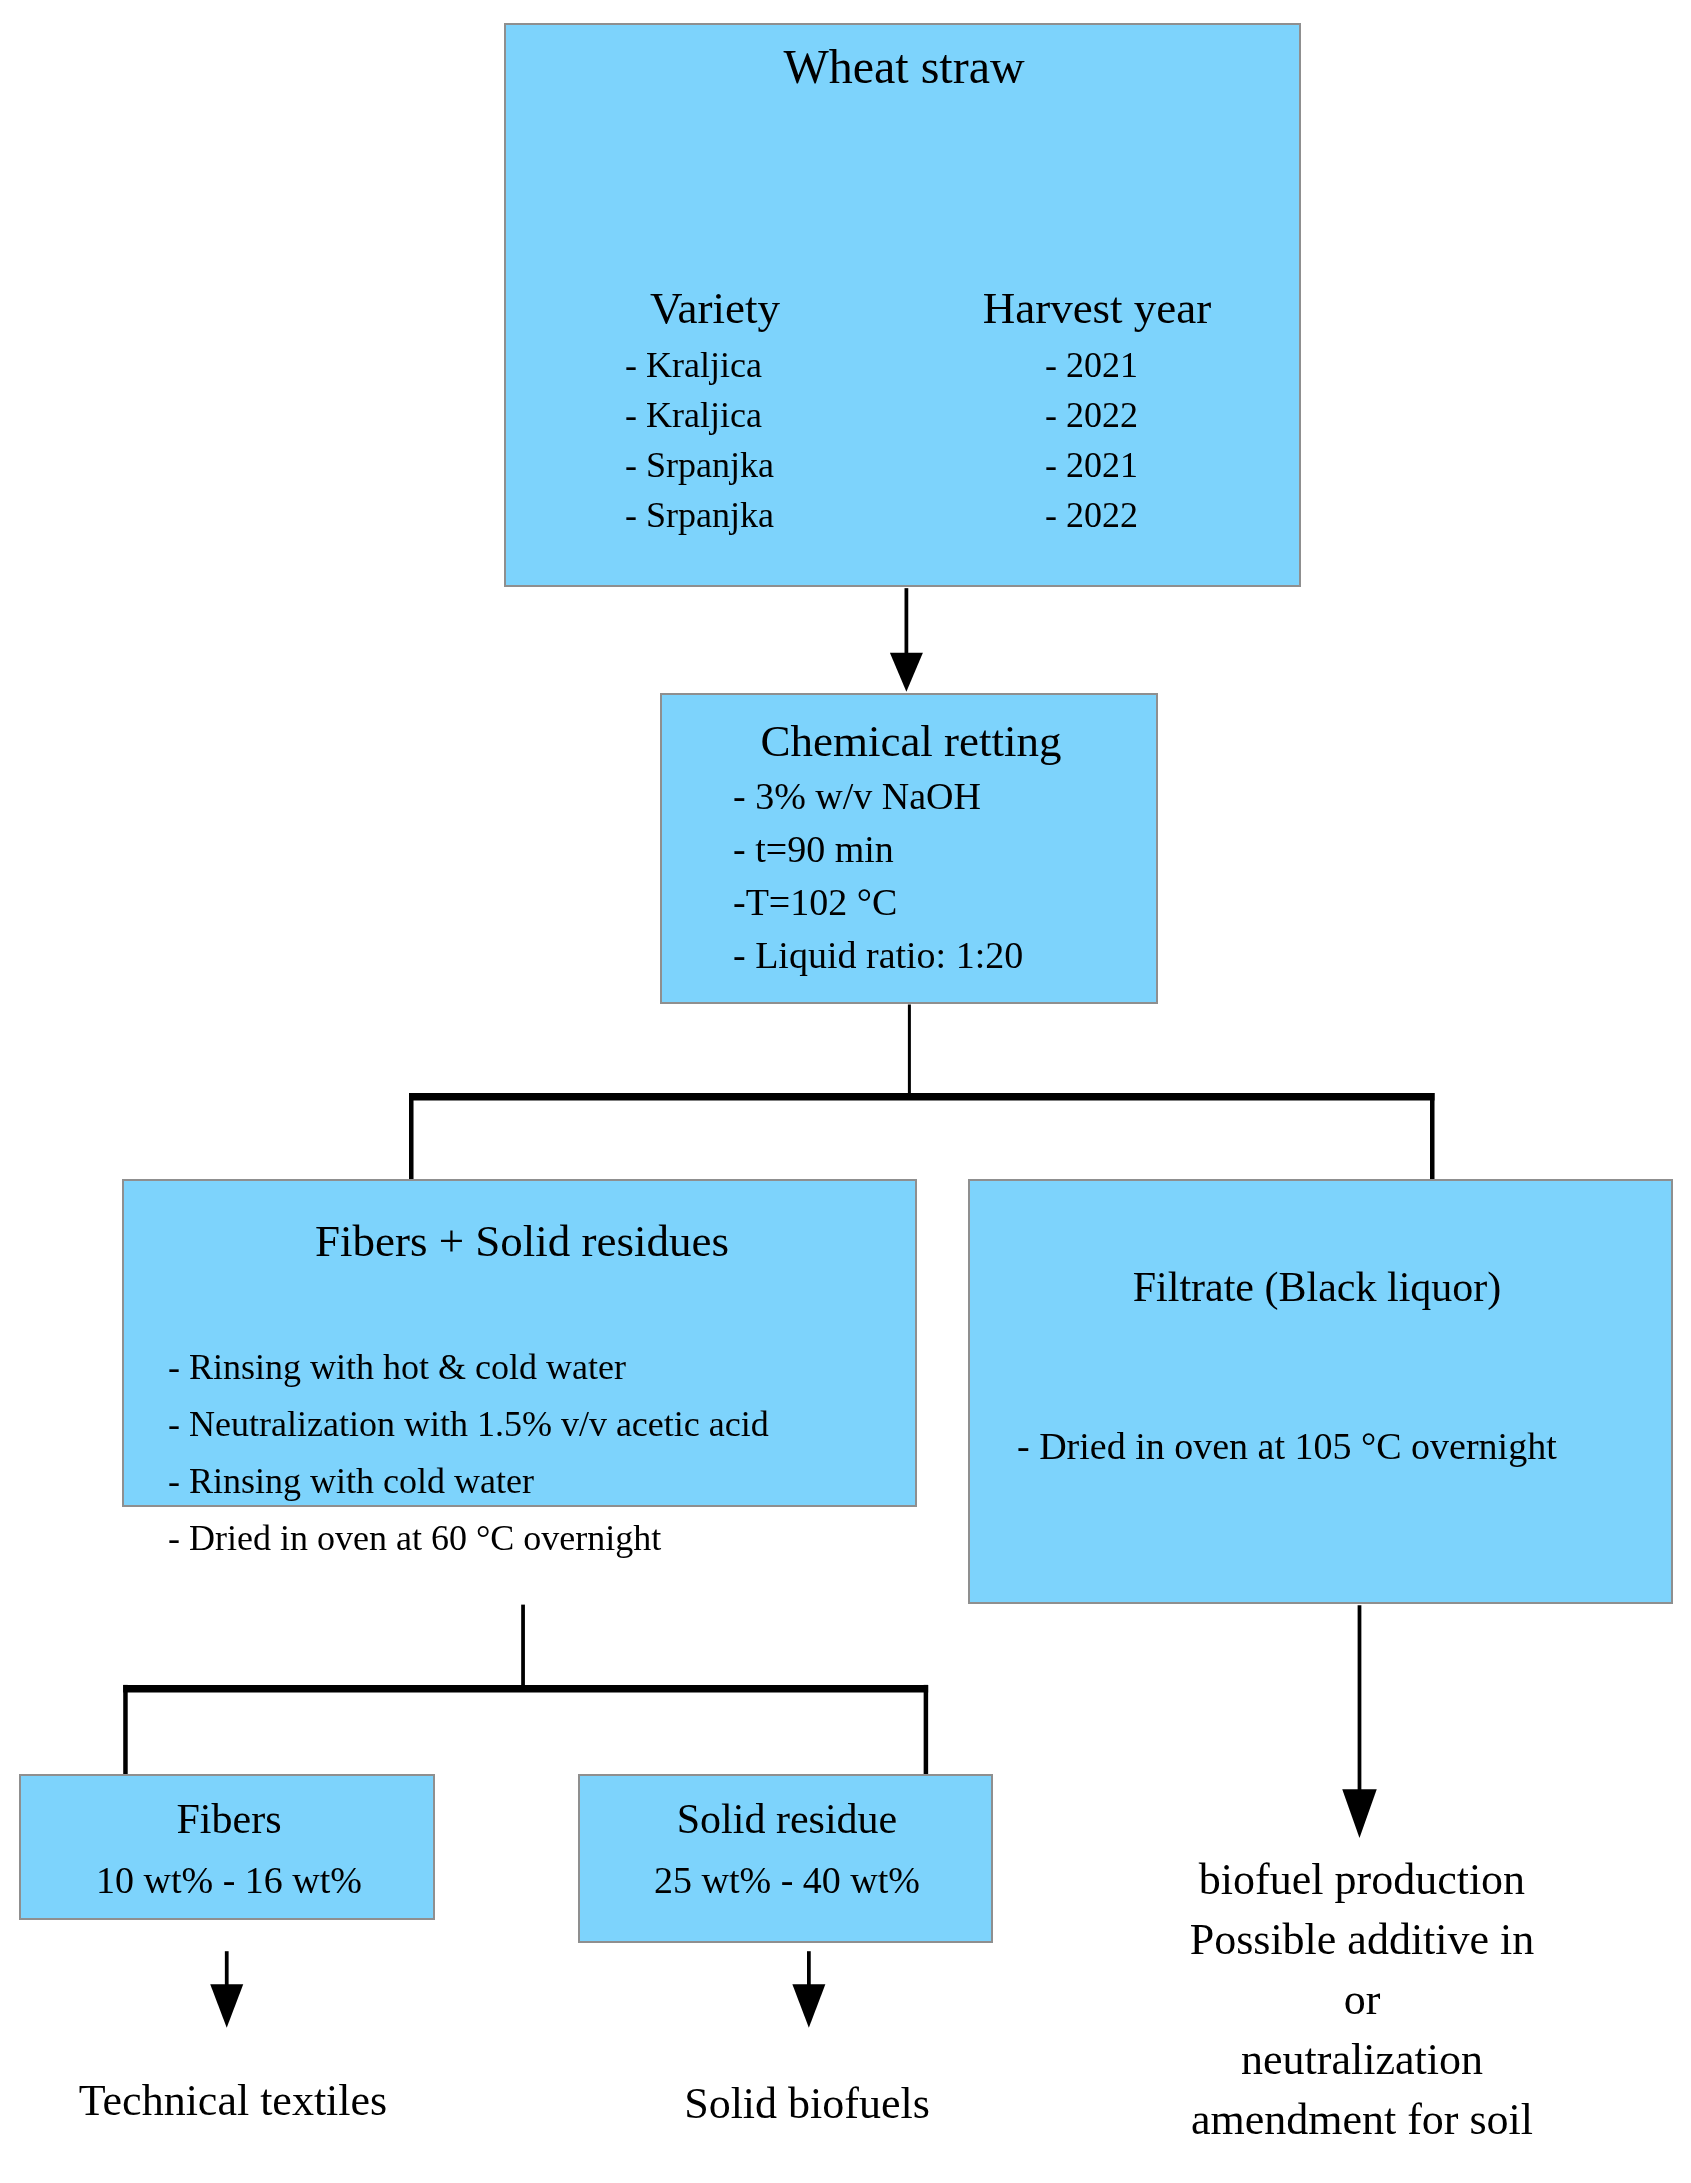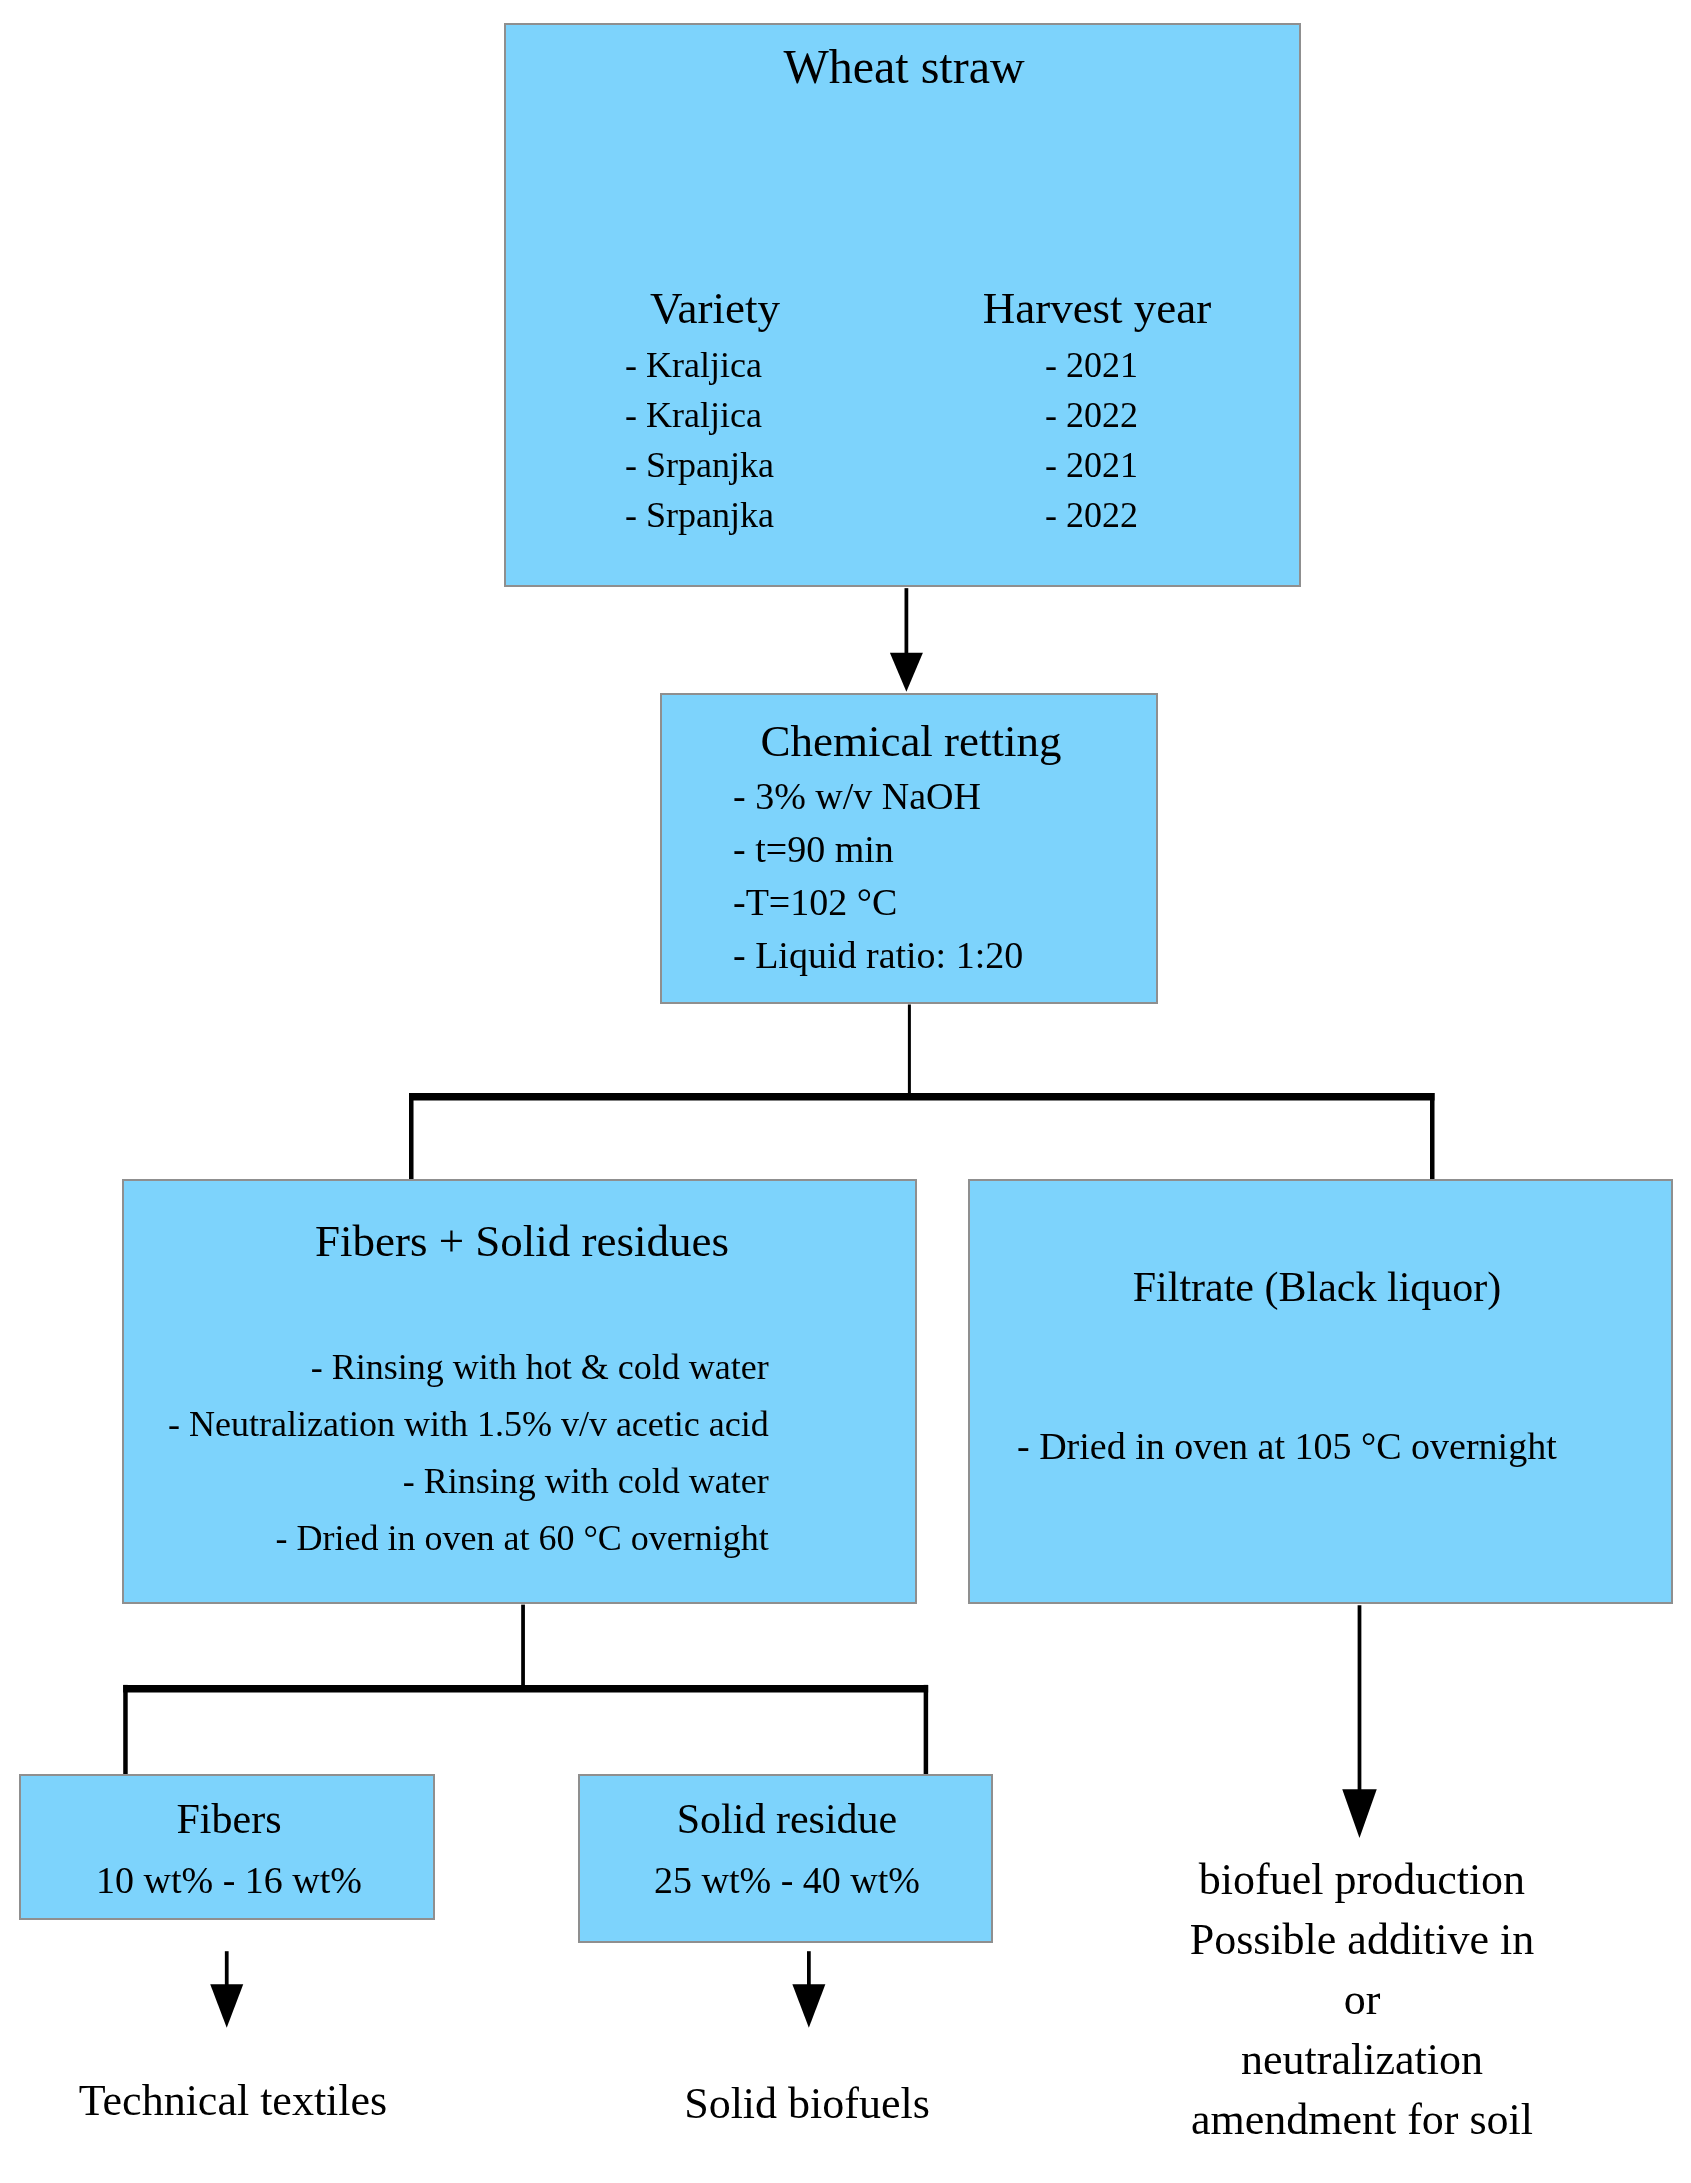--- a/index.html
+++ b/index.html
@@ -103,23 +103,23 @@
   <div class="box" style="left:660px; top:693px; width:498px; height:311px;">
     <div class="txt ctr title60" style="left:249px; top:22px;">Chemical retting</div>
     <div class="txt list50" style="left:71px; top:75px;">
       <div>- 3% w/v NaOH</div>
       <div>- t=90 min</div>
       <div>-T=102 °C</div>
       <div>- Liquid ratio: 1:20</div>
     </div>
   </div>
 
-  <div class="box" style="left:122px; top:1179px; width:795px; height:425px;">
+  <div class="box" style="left:122px; top:1179px; width:795px; height:328px;">
     <div class="txt ctr title60" style="left:398px; top:36px;">Fibers + Solid residues</div>
-    <div class="txt list48w" style="left:44px; top:158px;text-align:right;">
+    <div class="txt list48w" style="left:44px; top:158px;">
       <div>- Rinsing with hot &amp; cold water</div>
       <div>- Neutralization with 1.5% v/v acetic acid</div>
       <div>- Rinsing with cold water</div>
       <div>- Dried in oven at 60 °C overnight</div>
     </div>
   </div>
 
   <div class="box" style="left:968px; top:1179px; width:705px; height:425px;">
     <div class="txt ctr title56" style="left:347px; top:83px;">Filtrate (Black liquor)</div>
     <div class="txt list50" style="left:47px; top:239px;">

